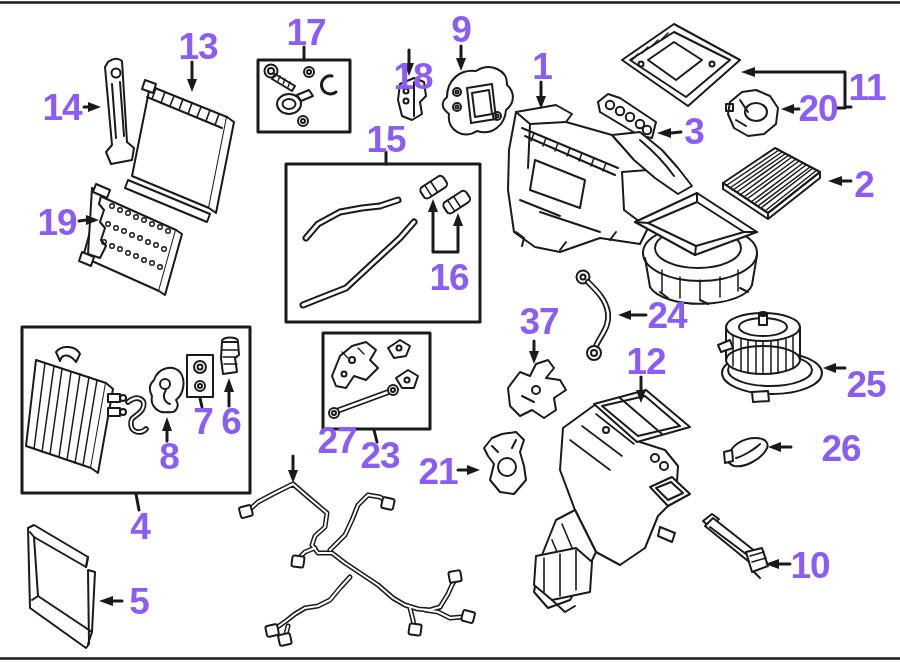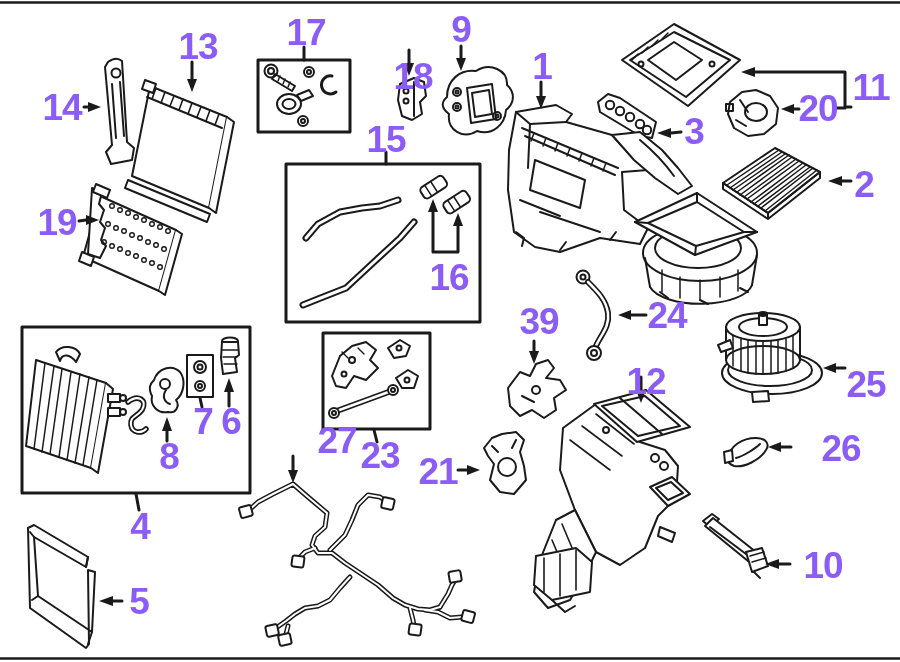--- a/index.html
+++ b/index.html
@@ -385,33 +385,33 @@
 <div id="callout-layer">
       <div class="callout" style="left: 542px; top: 66px;">1</div>
       <div class="callout" style="left: 864px; top: 184px;">2</div>
       <div class="callout" style="left: 694px; top: 131px;">3</div>
       <div class="callout" style="left: 140px; top: 526px;">4</div>
       <div class="callout" style="left: 139px; top: 601px;">5</div>
       <div class="callout" style="left: 231px; top: 421px;">6</div>
       <div class="callout" style="left: 203px; top: 421px;">7</div>
       <div class="callout" style="left: 169px; top: 456px;">8</div>
       <div class="callout" style="left: 461px; top: 29px;">9</div>
-      <div class="callout" style="left: 810px; top: 565px; margin-left: 13px;">10</div>
-      <div class="callout" style="left: 867px; top: 87px; padding-left: 8px;">11</div>
-      <div class="callout" style="left: 646px; top: 381px;">12</div>
+      <div class="callout" style="left: 810px; top: 565px;">10</div>
+      <div class="callout" style="left: 867px; top: 87px;">11</div>
+      <div class="callout" style="left: 646px; top: 361px;">12</div>
       <div class="callout" style="left: 198px; top: 46px;">13</div>
       <div class="callout" style="left: 62px; top: 107px;">14</div>
       <div class="callout" style="left: 386px; top: 139px;">15</div>
       <div class="callout" style="left: 449px; top: 277px;">16</div>
       <div class="callout" style="left: 306px; top: 32px;">17</div>
       <div class="callout" style="left: 413px; top: 32px; margin-top: 44px;">18</div>
       <div class="callout" style="left: 57px; top: 222px;">19</div>
       <div class="callout" style="left: 818px; top: 108px;">20</div>
       <div class="callout" style="left: 438px; top: 471px;">21</div>
-      <div class="callout" style="left: 539px; top: 321px;">39</div>
+      <div class="callout" style="left: 539px; top: 321px;">37</div>
       <div class="callout" style="left: 380px; top: 455px; text-align: right;">23</div>
       <div class="callout" style="left: 667px; top: 315px;">24</div>
       <div class="callout" style="left: 866px; top: 384px;">25</div>
       <div class="callout" style="left: 813px; top: 448px; margin-left: 28px;">26</div>
       <div class="callout" style="left: 297px; top: 440px; margin-left: 40px;">27</div>
     </div>
 
 </div>
 
 </body></html>

